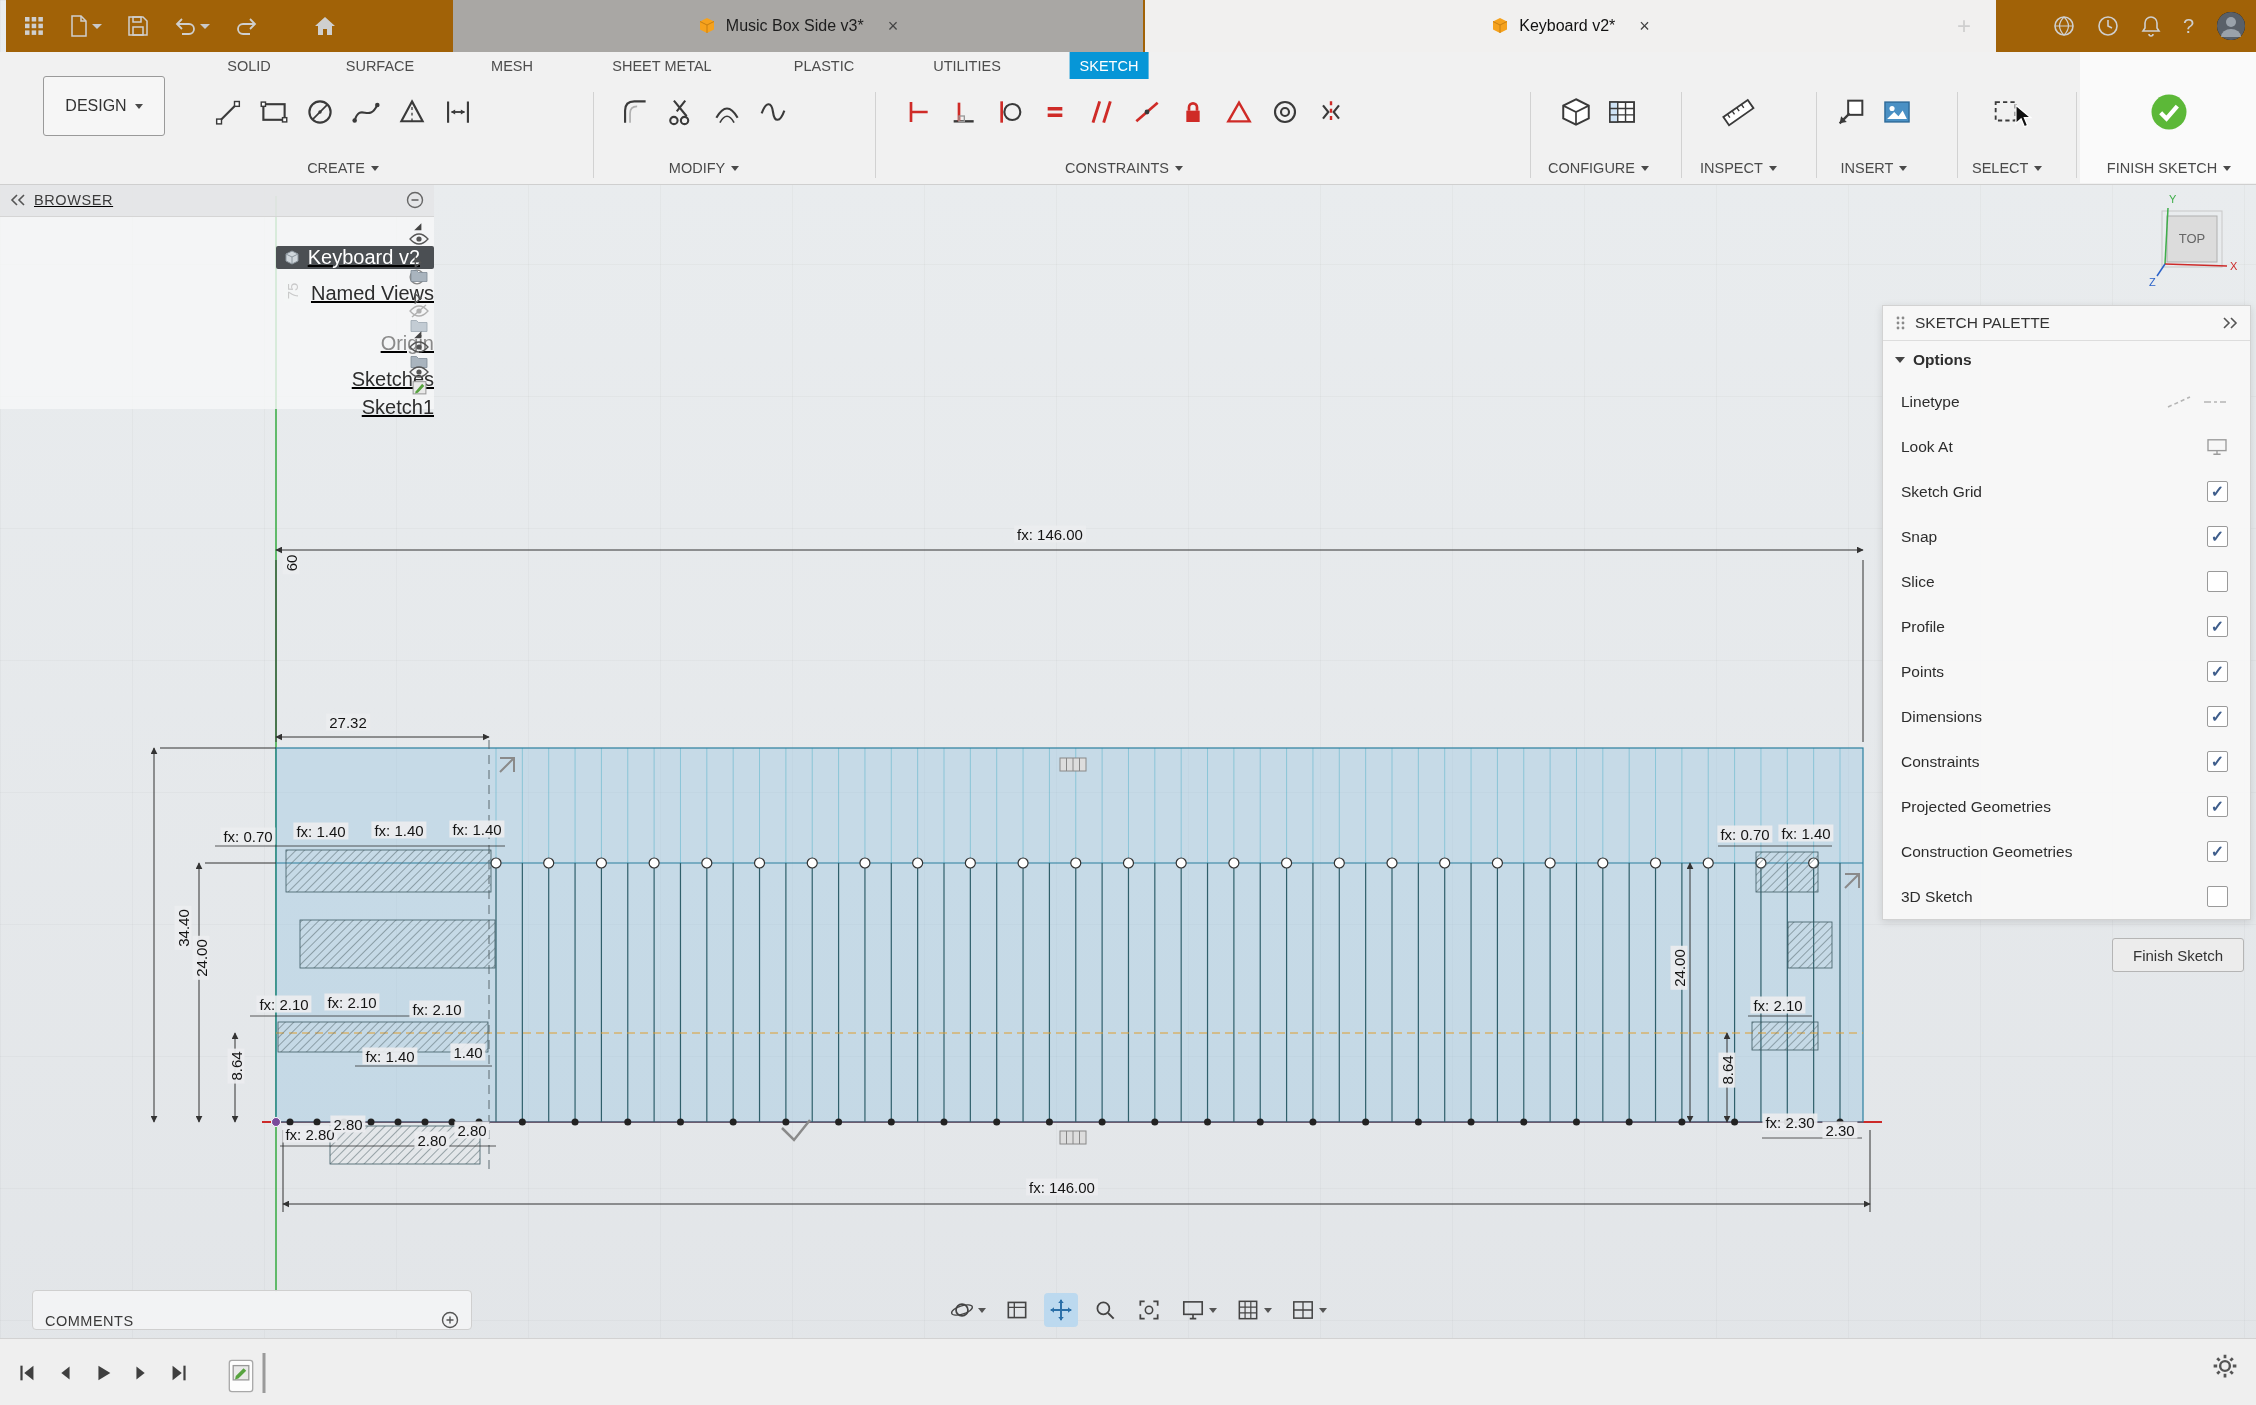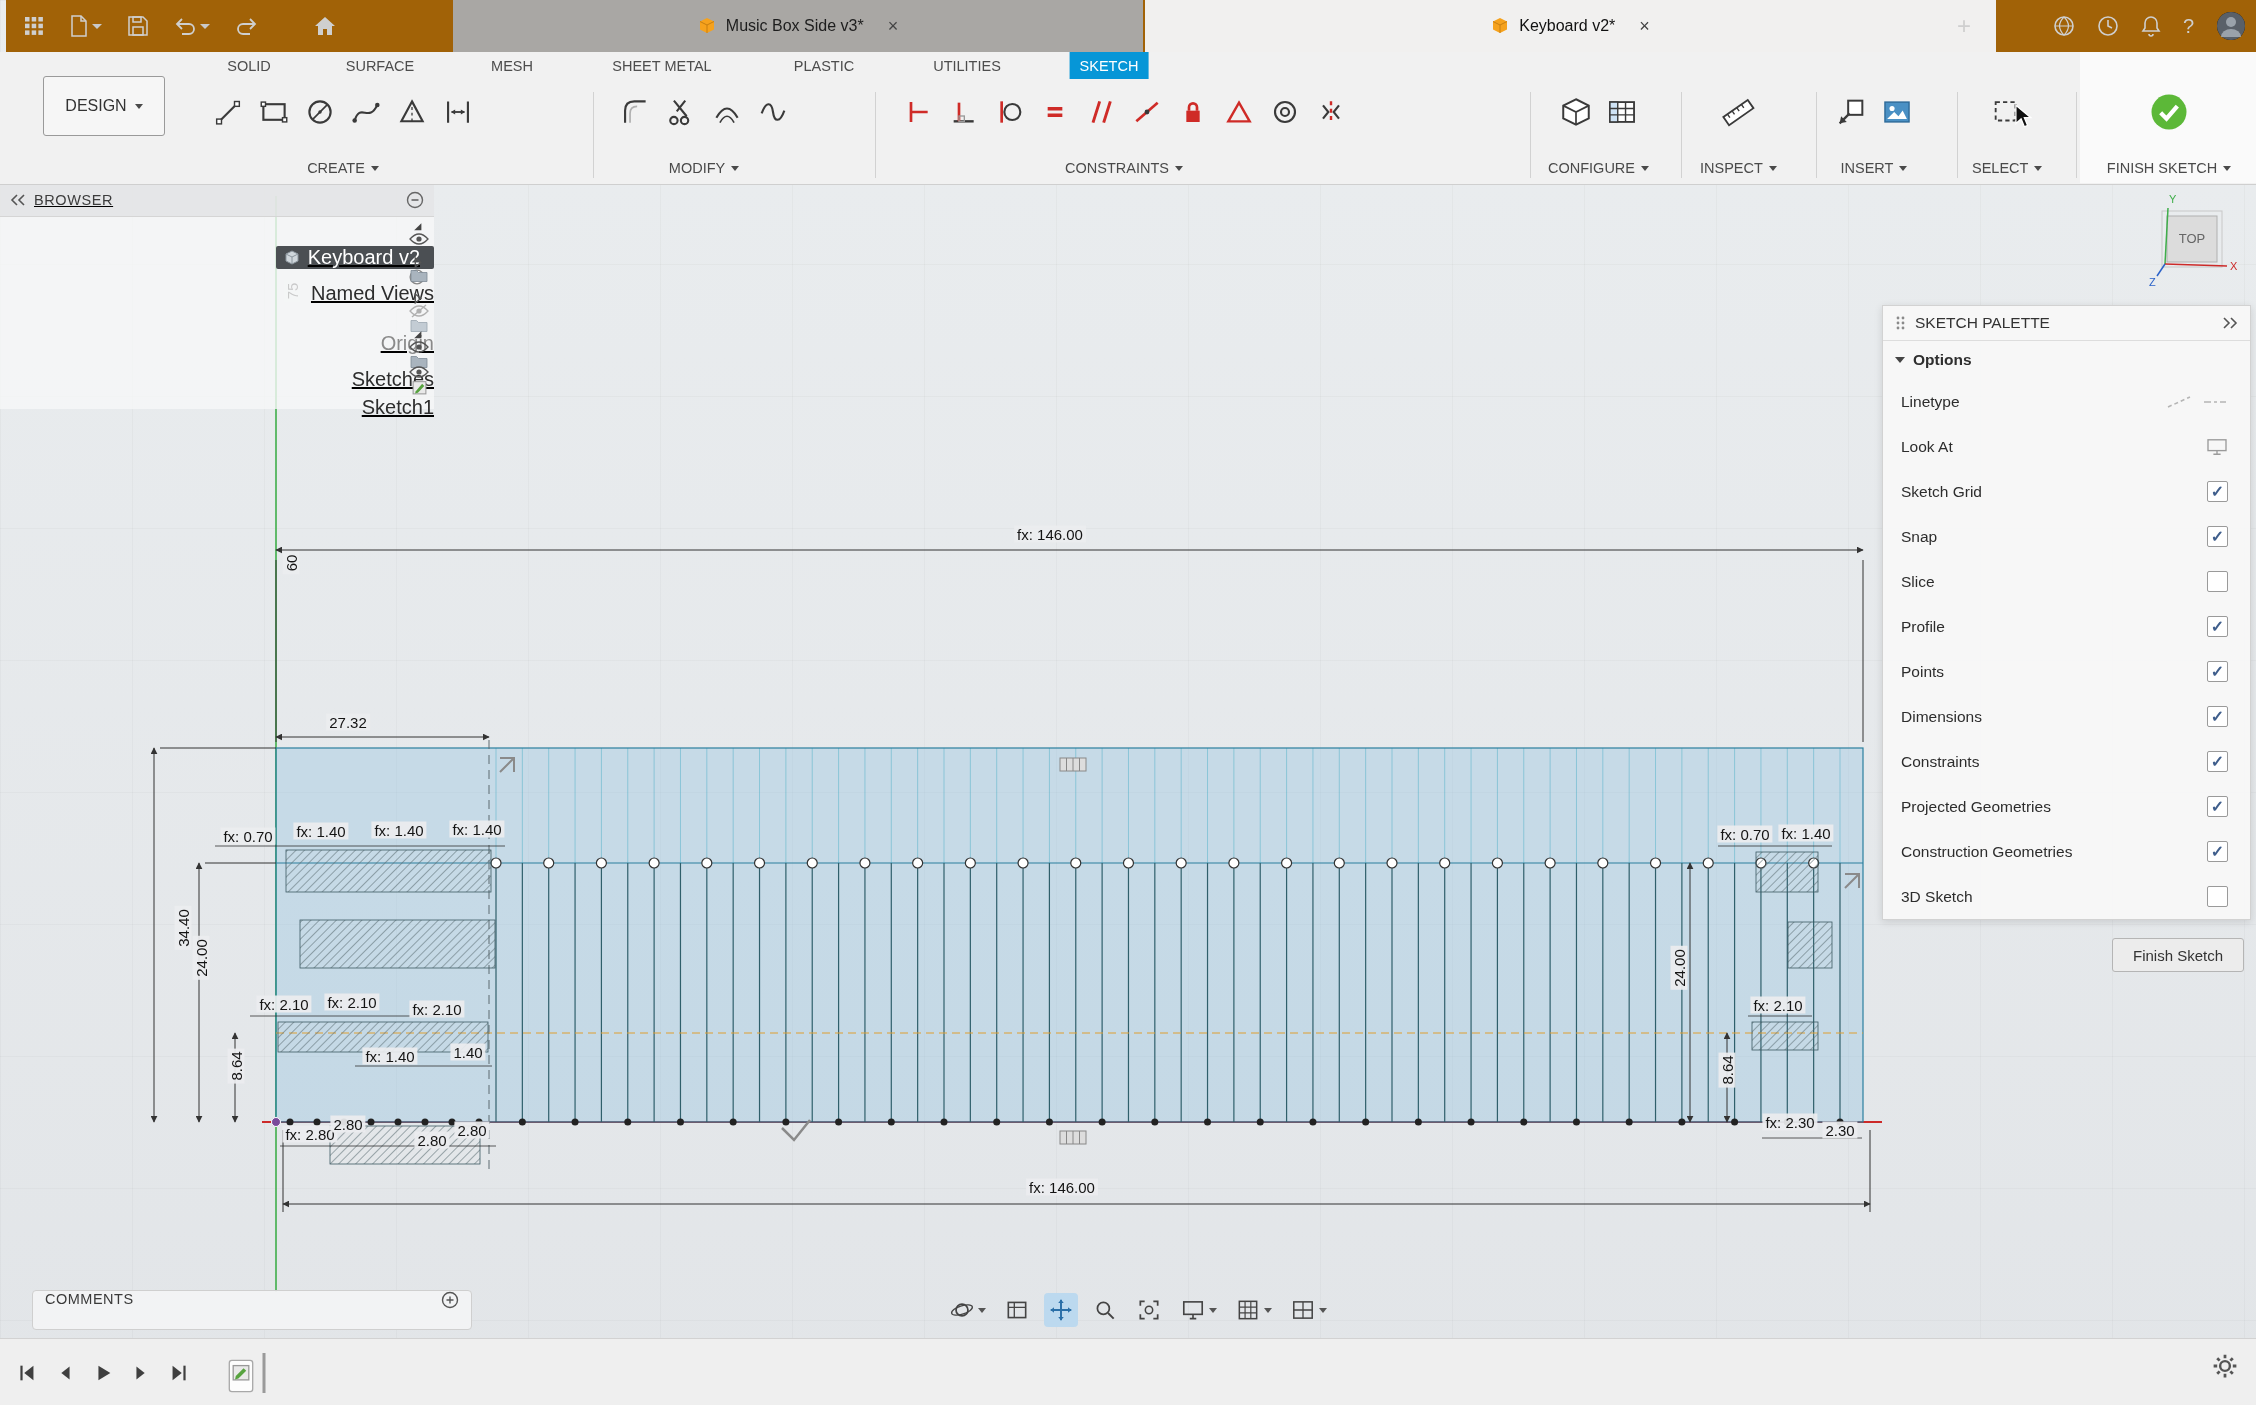--- a/index.html
+++ b/index.html
@@ -72,21 +72,21 @@
   #viewcube{position:absolute;left:2135px;top:190px;width:120px;height:110px;z-index:10;}
 
   
   #navbar{position:absolute;left:945px;top:1290px;height:40px;display:flex;align-items:center;gap:10px;z-index:10;}
   .nv-btn{display:flex;align-items:center;gap:3px;padding:4px;border-radius:4px;cursor:pointer;}
   .nv-btn.active{background:#bcd9ef;}
   .nv-caret{width:0;height:0;border-left:4px solid transparent;border-right:4px solid transparent;border-top:5px solid #555;}
 
   
   #comments{position:absolute;left:32px;top:1290px;width:414px;height:38px;background:rgba(243,244,245,0.96);
-      border:1px solid #cfcfcf;border-radius:4px;display:flex;align-items:flex-start;justify-content:space-between;
+      border:1px solid #cfcfcf;border-radius:4px;display:flex;align-items:flex-end;justify-content:space-between;
       padding:0 12px;font-size:14.5px;letter-spacing:0.5px;color:#3a3a3a;z-index:10;}
 
   
   #timeline{position:absolute;left:0;top:1338px;width:2256px;height:67px;background:#efefef;border-top:1px solid #d2d2d2;z-index:30;
       display:flex;align-items:center;}
   .tl-ic{width:38px;height:38px;display:flex;align-items:center;justify-content:center;cursor:pointer;}
   #tl-feature{margin-left:30px;display:flex;align-items:flex-end;gap:6px;cursor:pointer;}
   #tl-gear{position:absolute;right:18px;top:14px;cursor:pointer;}
 
   #cursor{position:absolute;left:2014px;top:104px;z-index:60;pointer-events:none;}

